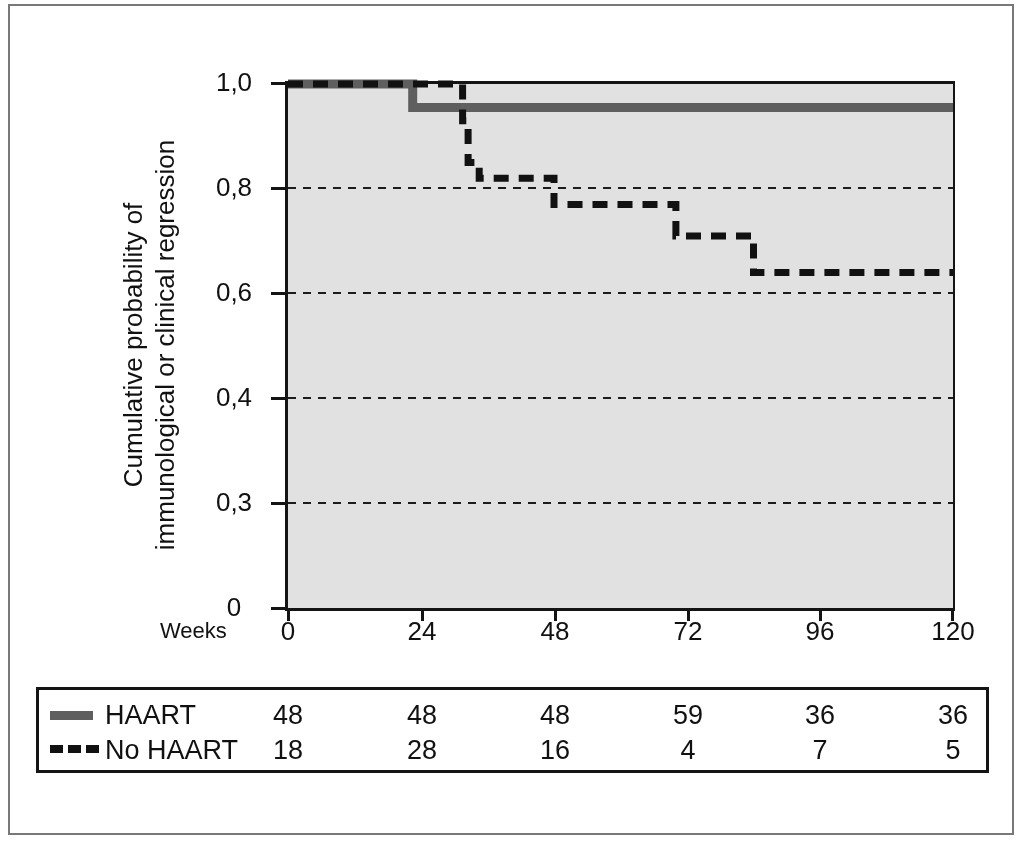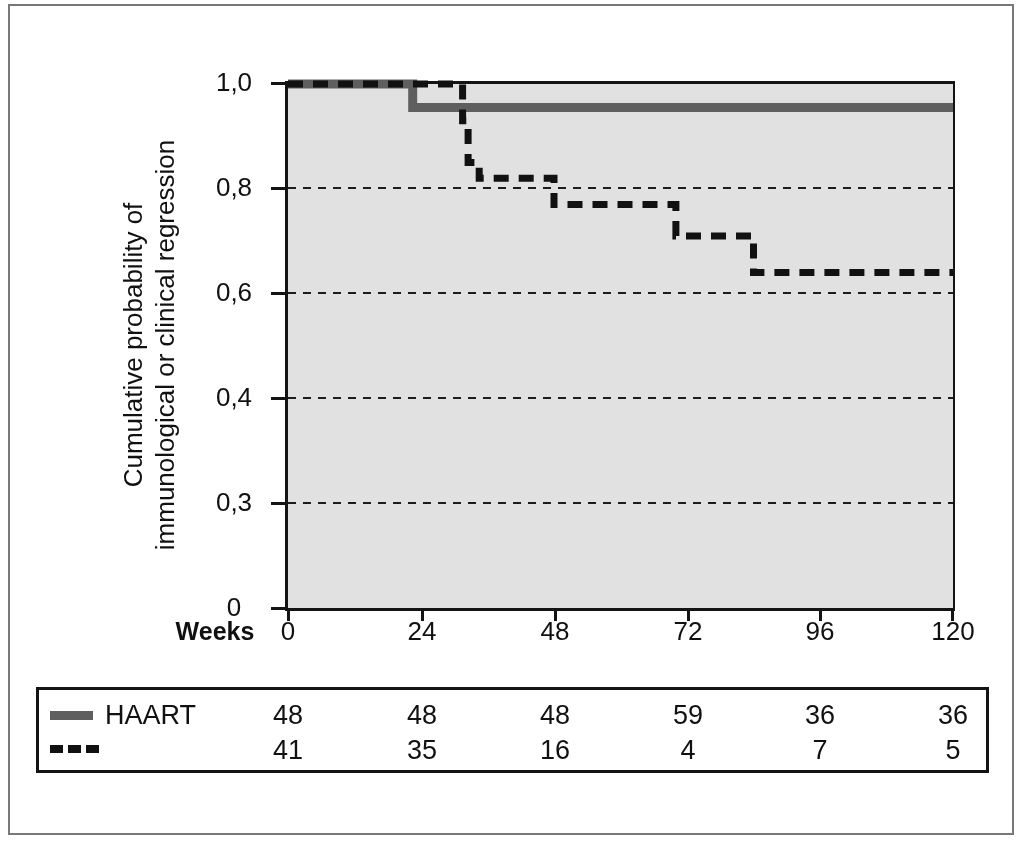--- a/index.html
+++ b/index.html
@@ -40,22 +40,22 @@
   }
   .y-title span{display:block;}
   
   .xtick-mark{position:absolute;top:608px;width:3px;height:13px;background:#141414;}
   .xm0{left:287px}.xm1{left:421px}.xm2{left:554px}.xm3{left:687px}.xm4{left:819px}.xm5{left:951px}
   .xtick-label{
     position:absolute;top:616px;width:80px;text-align:center;
     font-size:26px;line-height:30px;
   }
   .xl0{left:248px}.xl1{left:382px}.xl2{left:515px}.xl3{left:648px}.xl4{left:780px}.xl5{left:913px}
-  .weeks-label{position:absolute;left:160px;top:616px;width:110px;text-align:center;
-    font-size:25px;line-height:30px;font-weight:bold;}
+  .weeks-label{position:absolute;left:160px;top:616px;width:110px;text-align:left;
+    font-size:22px;line-height:30px;}
   
   .risk-table{
     position:absolute;left:36px;top:687px;width:953px;height:86px;
     box-sizing:border-box;border:3px solid #141414;background:#ffffff;
   }
   .swatch-solid{position:absolute;left:11px;top:21px;width:43px;height:9px;background:#5f5f5f;}
   .swatch-dashed{
     position:absolute;left:11px;top:55px;width:49px;height:8px;
     background:repeating-linear-gradient(to right,#111 0 13px,transparent 13px 18px);
   }
@@ -113,28 +113,29 @@
   <div class="xtick-label xl1">24</div>
   <div class="xtick-label xl2">48</div>
   <div class="xtick-label xl3">72</div>
   <div class="xtick-label xl4">96</div>
   <div class="xtick-label xl5">120</div>
 
   <div class="risk-table">
     <div class="swatch-solid"></div>
     <div class="swatch-dashed"></div>
     <div class="series-label sl0">HAART</div>
+    <div class="series-label sl1">No HAART</div>
 
     <span class="num r0 c0">48</span>
     <span class="num r0 c1">48</span>
     <span class="num r0 c2">48</span>
     <span class="num r0 c3">59</span>
     <span class="num r0 c4">36</span>
     <span class="num r0 c5">36</span>
 
-    <span class="num r1 c0">41</span>
-    <span class="num r1 c1">35</span>
+    <span class="num r1 c0">18</span>
+    <span class="num r1 c1">28</span>
     <span class="num r1 c2">16</span>
     <span class="num r1 c3">4</span>
     <span class="num r1 c4">7</span>
     <span class="num r1 c5">5</span>
   </div>
 </div>
 
 </body></html>

